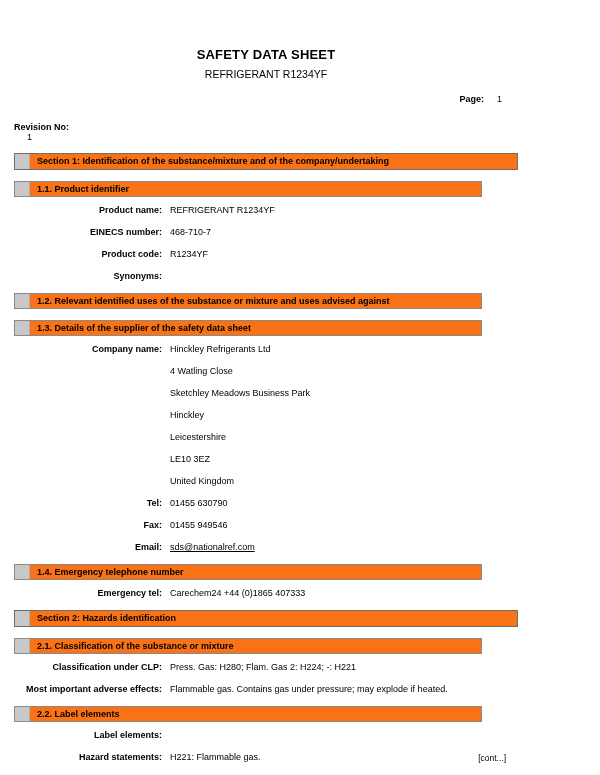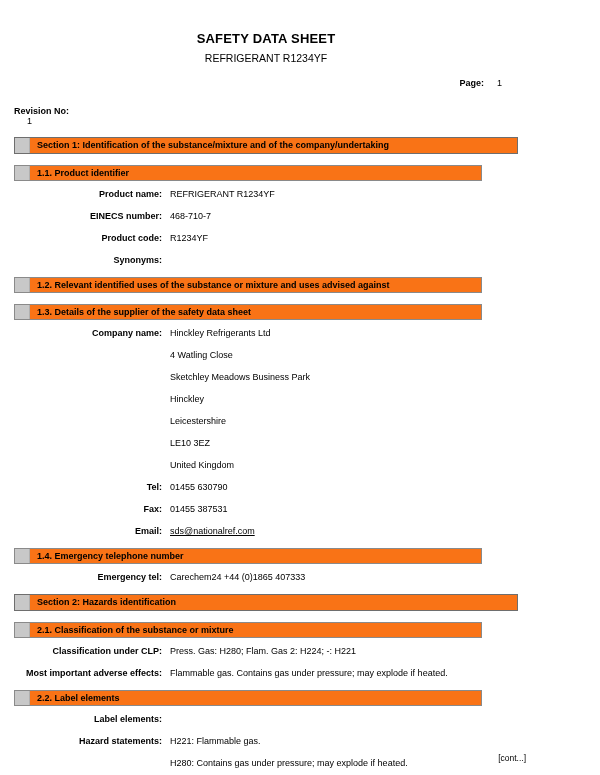--- a/index.html
+++ b/index.html
@@ -13,21 +13,21 @@
     font-family: "Liberation Sans", sans-serif;
     color: #000000;
     position: relative;
     overflow: hidden;
   }
   .page {
     width: 532px;
     height: 775px;
     position: relative;
     box-sizing: border-box;
-    padding: 0 14px;
+    padding: 16px 14px;
   }
 
   
   .doc-header {
     padding-top: 30px;
     text-align: center;
   }
   .doc-title {
     font-size: 13px;
     font-weight: bold;
@@ -122,21 +122,21 @@
     white-space: nowrap;
   }
   .field-value.link {
     text-decoration: underline;
     color: #000000;
   }
 
   
   .footer {
     position: absolute;
-    right: 6px;
+    right: 26px;
     bottom: 12px;
     font-size: 8.5px;
     text-align: center;
   }
 </style>
 </head>
 <body>
 
 <div class="page">
 
@@ -219,21 +219,21 @@
       <div class="field-row">
         <span class="field-label"></span>
         <span class="field-value">United Kingdom</span>
       </div>
       <div class="field-row">
         <span class="field-label">Tel:</span>
         <span class="field-value">01455 630790</span>
       </div>
       <div class="field-row">
         <span class="field-label">Fax:</span>
-        <span class="field-value">01455 387531</span>
+        <span class="field-value">01455 949546</span>
       </div>
       <div class="field-row">
         <span class="field-label">Email:</span>
         <span class="field-value link">sds@nationalref.com</span>
       </div>
     </div>
 
   <div class="section-bar level2">
     <span class="tab"></span>
     <span class="bar-text">1.4. Emergency telephone number</span>

